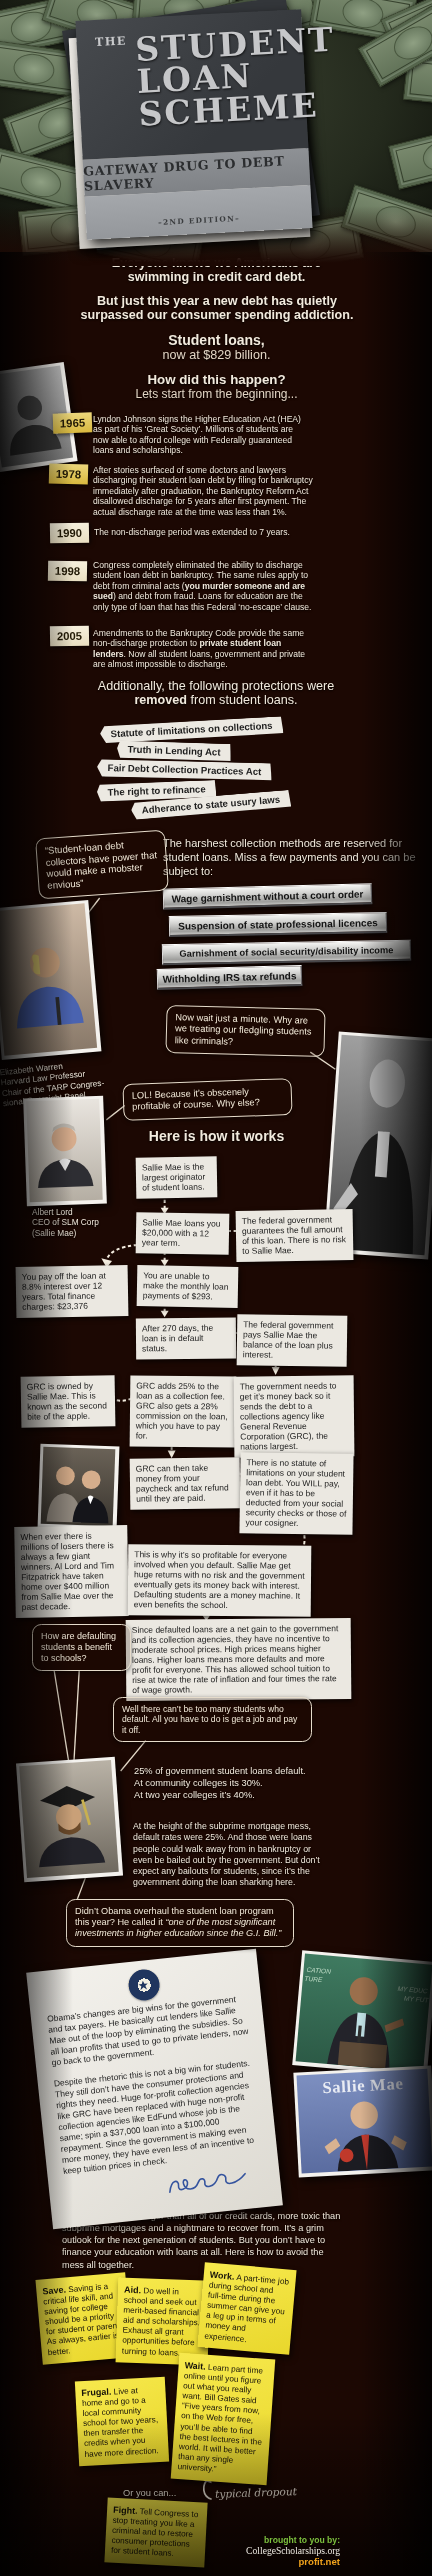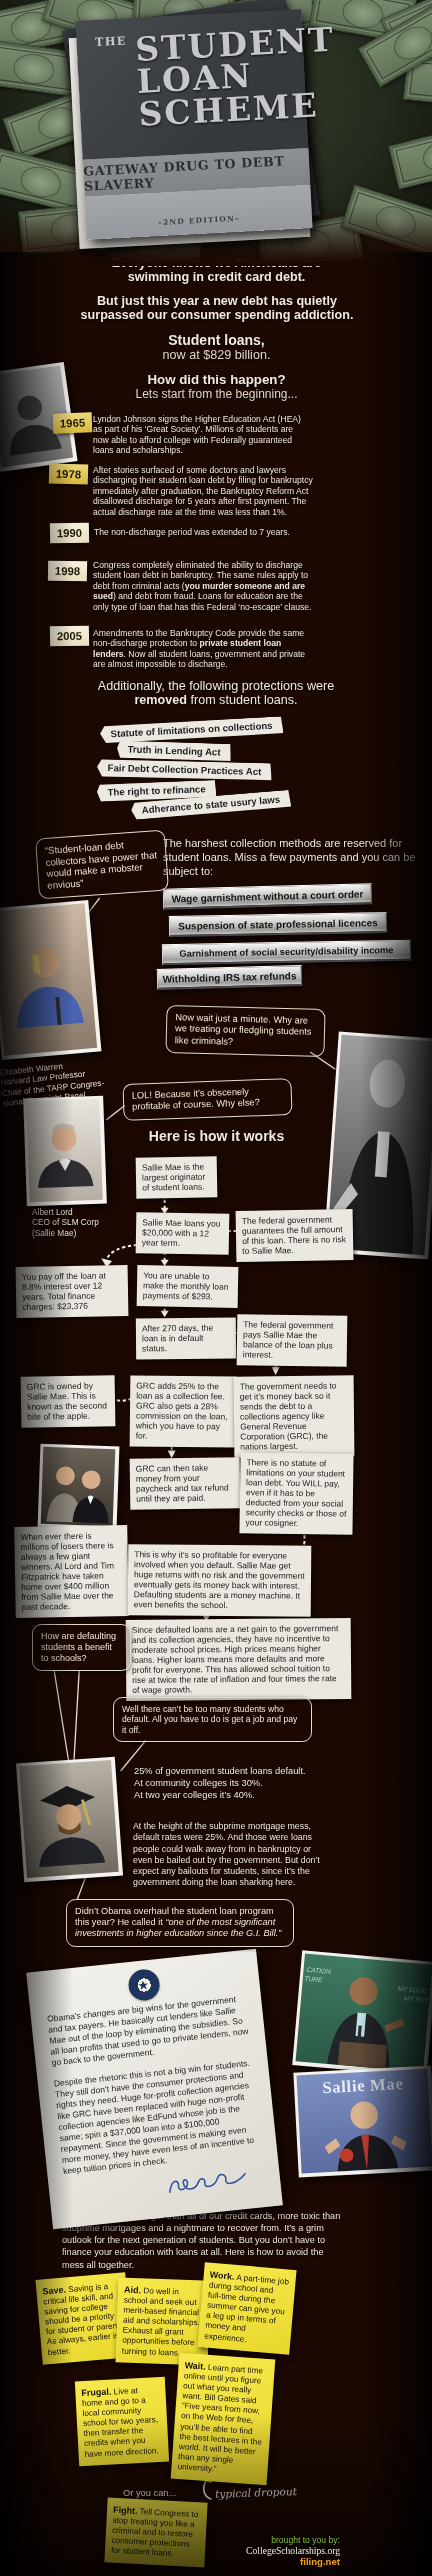--- a/index.html
+++ b/index.html
@@ -72,21 +72,21 @@
   .letter{background:linear-gradient(150deg,#f4f2ed,#dddad2);color:#232323;padding:43px 16px 17.3px 16px;font-size:8.5px;
     line-height:1.3;box-shadow:3.3px 4.6px 10.6px rgba(0,0,0,.8);z-index:2;}
   .letter p{margin:0 0 9.3px 0;}
   .seal{position:absolute;left:50%;top:9.3px;transform:translateX(-50%);width:31px;height:31px;border-radius:50%;
     background:radial-gradient(circle at 50% 50%, #f3efe2 0 30%, #20355e 30% 72%, #c2a13c 72% 100%);
     box-shadow:0 0.7px 2px rgba(0,0,0,.4);display:flex;align-items:center;justify-content:center;}
   .seal svg{width:13.3px;height:13.3px;}
   .chalk{position:absolute;color:#cfe9d4;font-style:italic;font-size:6.6px;line-height:1.2;opacity:.85;}
   .handw{font-style:italic;color:#efe7da;font-family:"DejaVu Serif",serif;}
   svg.arrow,svg.tail{position:absolute;z-index:1;overflow:visible;}
-  .credit1{color:#7cc03e;font-weight:normal;font-size:8.6px;}
+  .credit1{color:#7cc03e;font-weight:bold;font-size:8.6px;}
   .credit2{color:#efece4;font-family:"Liberation Serif",serif;font-size:9.6px;}
   .credit3{color:#f0a21c;font-weight:bold;font-size:9.6px;}
 </style>
 </head>
 <body>
 
 <div class="page">
 
   <div class="abs wood"></div>
 
@@ -422,18 +422,18 @@
       <path d="M22 38 C8 34 6 16 18 6" stroke="#efe7da" stroke-width="2.5" fill="none"></path>
       <path d="M10 10 L20 2 L22 14 Z" fill="#efe7da"></path>
     </svg>
   <div class="abs handw" style="left:215px;top:2486px;width:106px;font-size:10.6px;transform:rotate(-2deg);z-index:2">typical dropout</div>
 
   <div class="abs sticky" style="left:106px;top:2500px;width:88px;transform:rotate(3deg)"><b>Fight.</b><span> Tell Congress to stop treating you like a criminal and to restore consumer protections for student loans.</span></div>
 
   <div class="abs" style="left:219px;top:2535px;width:121px;text-align:right;z-index:7">
     <span class="credit1" style="display:block">brought to you by:</span>
     <span class="credit2" style="display:block">CollegeScholarships.org</span>
-    <span class="credit3" style="display:block">filing.net</span>
+    <span class="credit3" style="display:block">profit.net</span>
   </div>
 
   <div class="abs vig"></div>
 </div>
 
 
 </body></html>

